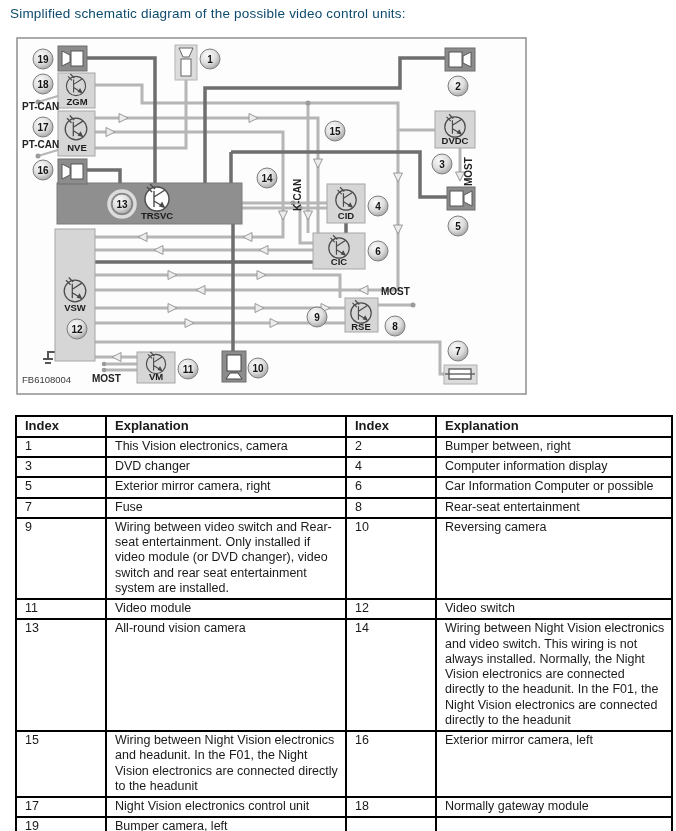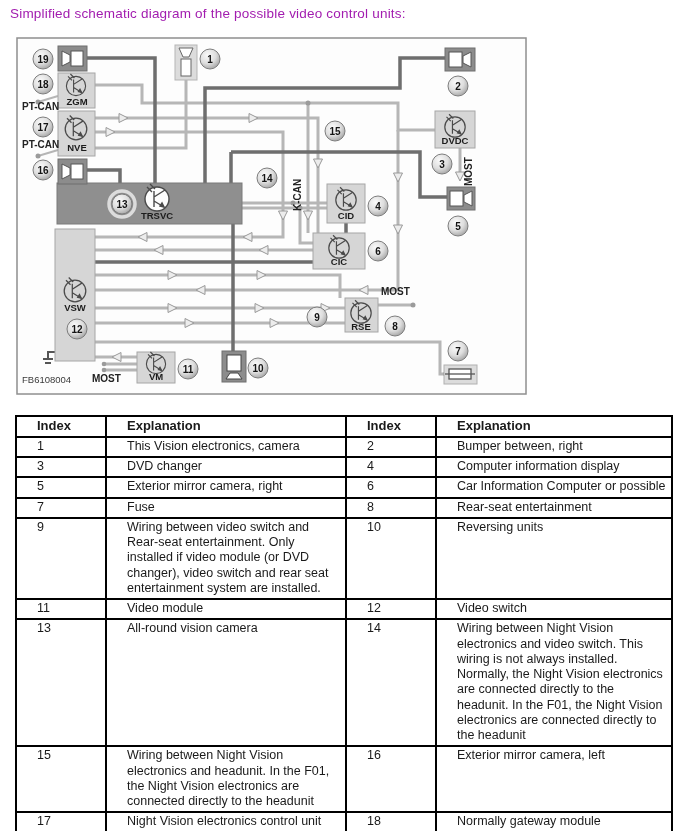--- a/index.html
+++ b/index.html
@@ -1,22 +1,22 @@
 <!DOCTYPE html>
 <html><head>
 <meta charset="utf-8">
 <style>
   html,body{margin:0;padding:0;background:#fff;}
   .page{position:relative;width:676px;height:831px;background:#fff;
         font-family:"Liberation Sans",sans-serif;color:#1a1a1a;overflow:hidden;}
-  .title{position:absolute;left:10px;top:6px;font-size:13.5px;color:#a21caf;letter-spacing:.2px;}
+  .title{position:absolute;left:10px;top:6px;font-size:13.5px;color:#0c4a6e;letter-spacing:.2px;}
   svg text{font-family:"Liberation Sans",sans-serif;}
   .legend{position:absolute;left:15px;top:415px;width:658px;}
   table{border-collapse:collapse;table-layout:fixed;width:658px;font-size:12.5px;line-height:1.22;}
-  td,th{border:2px solid #000;padding:1px 4px 2px 20px;vertical-align:top;text-align:left;
+  td,th{border:2px solid #000;padding:1px 4px 2px 8px;vertical-align:top;text-align:left;
         overflow:hidden;word-wrap:break-word;}
   th{font-weight:bold;font-size:13px;}
   col.c-idx{width:90px;} col.c-exp1{width:240px;} col.c-idx2{width:90px;} col.c-exp2{width:236px;}
 </style>
 </head>
 <body>
 
 <div class="page">
   <div class="title">Simplified schematic diagram of the possible video control units:</div>
 
@@ -357,21 +357,21 @@
           <tr>
             <td>7</td>
             <td>Fuse</td>
             <td>8</td>
             <td>Rear-seat entertainment</td>
           </tr>
           <tr>
             <td>9</td>
             <td>Wiring between video switch and Rear-seat entertainment. Only installed if video module (or DVD changer), video switch and rear seat entertainment system are installed.</td>
             <td>10</td>
-            <td>Reversing units</td>
+            <td>Reversing camera</td>
           </tr>
           <tr>
             <td>11</td>
             <td>Video module</td>
             <td>12</td>
             <td>Video switch</td>
           </tr>
           <tr>
             <td>13</td>
             <td>All-round vision camera</td>

